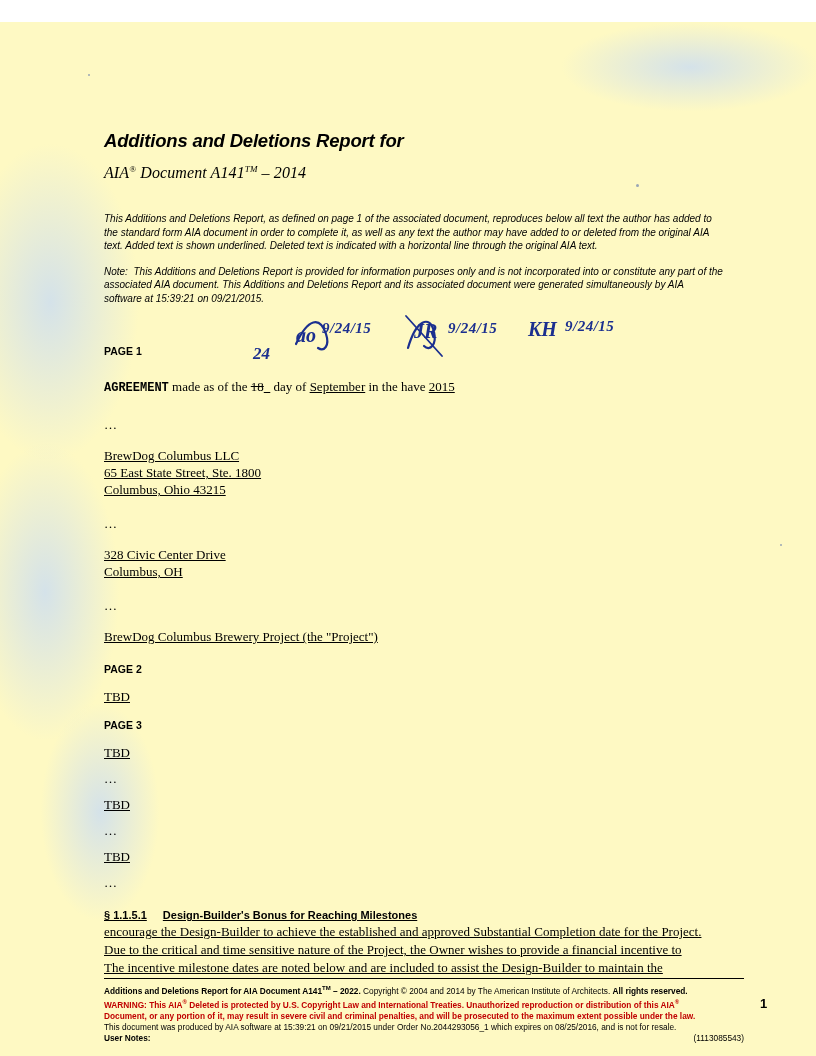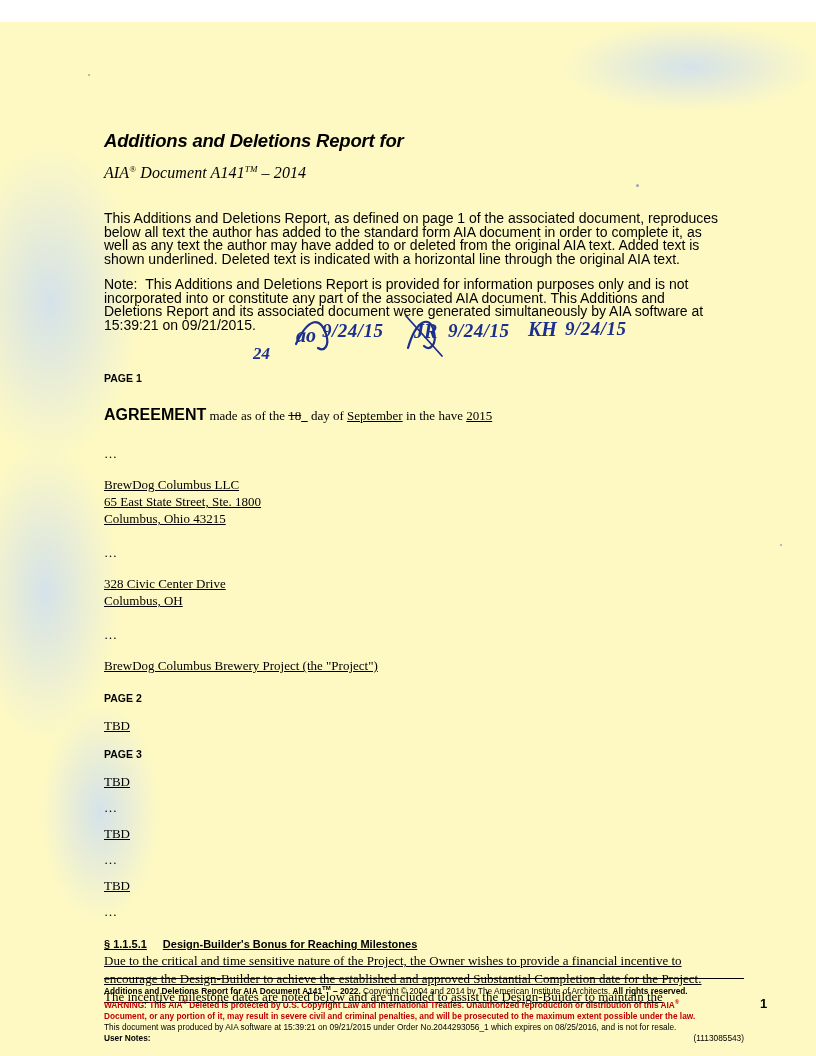--- a/index.html
+++ b/index.html
@@ -57,23 +57,24 @@
     margin-top: 12px;
     letter-spacing: 0.1px;
   }
   .doc-subtitle sup {
     font-size: 9px;
     vertical-align: super;
   }
 
   .intro {
     margin-top: 30px;
-    font-size: 14px;
+    font-size: 10px;
     line-height: 13.5px;
     width: 620px;
+    font-style: italic;
   }
   .intro p { margin: 0; }
   .intro p + p { margin-top: 12px; }
   .note-label { }
 
   .section-label {
     font-weight: bold;
     font-size: 10.5px;
     margin-top: 0;
   }
@@ -87,22 +88,22 @@
   u.ins { text-decoration: underline; }
   .strike { text-decoration: line-through; }
 
   .page1-block { margin-top: 40px; }
   .agreement-line {
     margin-top: 22px;
     font-family: "Liberation Serif", serif;
     font-size: 13px;
   }
   .agreement-line b {
-    font-family: Liberation Sans, sans-serif;
-    font-size: 16px;
+    font-family: Liberation Mono, monospace;
+    font-size: 12px;
   }
 
   .ellipsis {
     font-family: "Liberation Serif", serif;
     font-size: 13px;
     letter-spacing: 1px;
   }
 
   .addr { margin-top: 0; }
   .addr div { white-space: nowrap; font-family: Liberation Serif, serif; }
@@ -130,21 +131,21 @@
 
   
   .hand {
     position: absolute;
     font-family: "Liberation Serif", serif;
     color: #1b2f8f;
     font-style: italic;
     font-weight: bold;
     white-space: nowrap;
   }
-  .hand-date { font-size: 19px; letter-spacing: 0.5px; }
+  .hand-date { font-size: 15px; letter-spacing: 0.5px; }
   .hand-24 { font-size: 17px; }
   .hand-init { font-size: 20px; }
   .swoosh {
     position: absolute;
     pointer-events: none;
   }
 
   
   .footer {
     position: absolute;
@@ -264,22 +265,22 @@
       <div class="tbd"><u class="ins">TBD</u></div>
 
       <div class="spacer-10"></div>
       <div class="ellipsis">…</div>
 
       <div class="spacer-18"></div>
       <div class="bonus-head">
         <u class="ins"><span class="sec">§ 1.1.5.1</span><span>Design-Builder's Bonus for Reaching Milestones</span></u>
       </div>
       <div class="bonus-body">
+        <div><u class="ins">encourage the Design-Builder to achieve the established and approved Substantial Completion date for the Project.</u></div>
         <div><u class="ins">Due to the critical and time sensitive nature of the Project, the Owner wishes to provide a financial incentive to</u></div>
-        <div><u class="ins">encourage the Design-Builder to achieve the established and approved Substantial Completion date for the Project.</u></div>
         <div><u class="ins">The incentive milestone dates are noted below and are included to assist the Design-Builder to maintain the</u></div>
       </div>
     </div>
   </div>
 
   <div class="hand hand-24" style="left:253px; top:322px;">24</div>
 
   <div class="hand hand-init" style="left:296px; top:302px;">ao</div>
   <div class="hand hand-date" style="left:322px; top:298px;">9/24/15</div>
 

